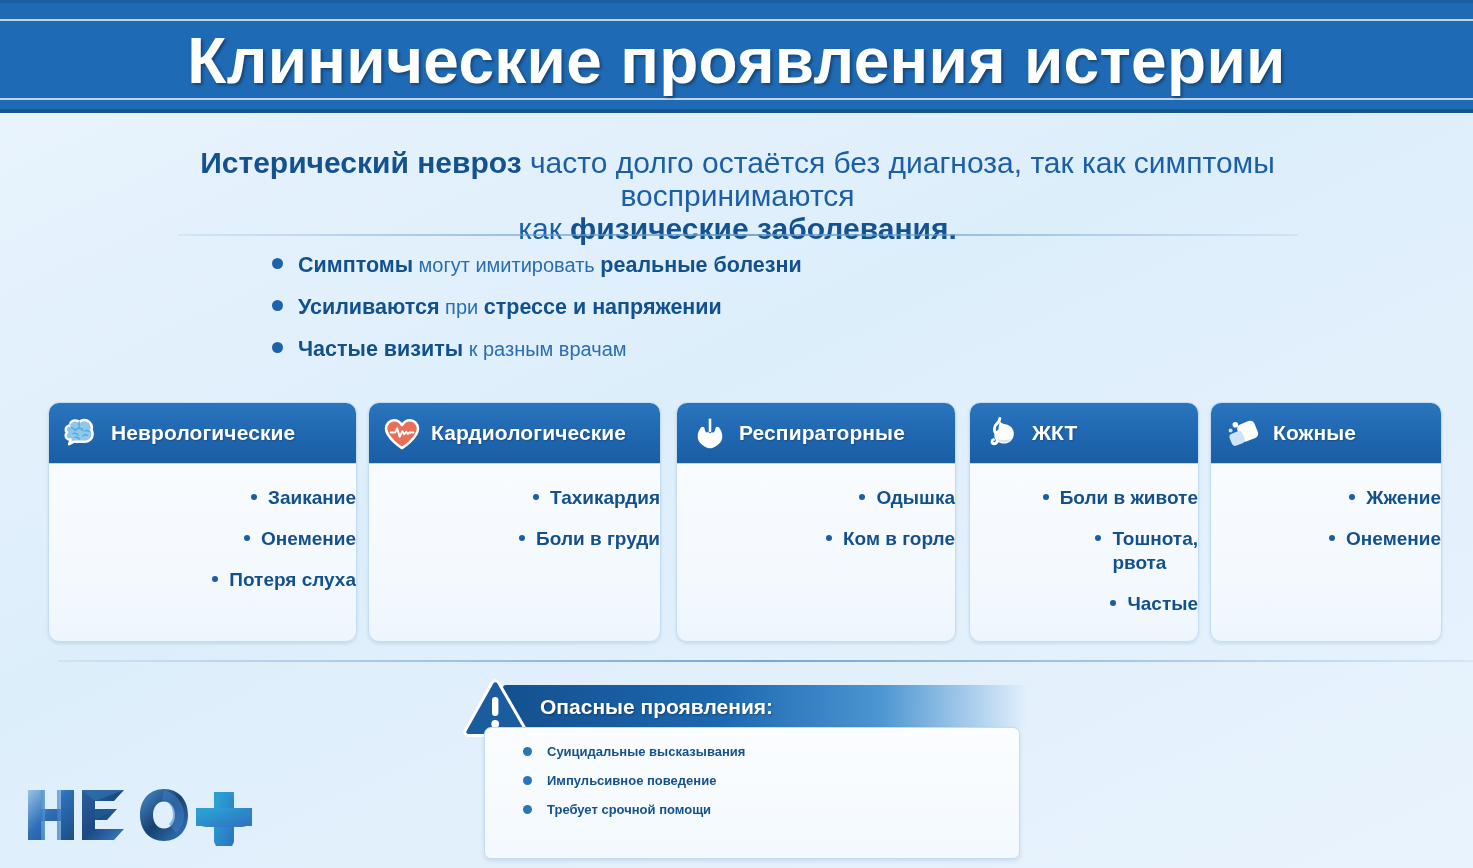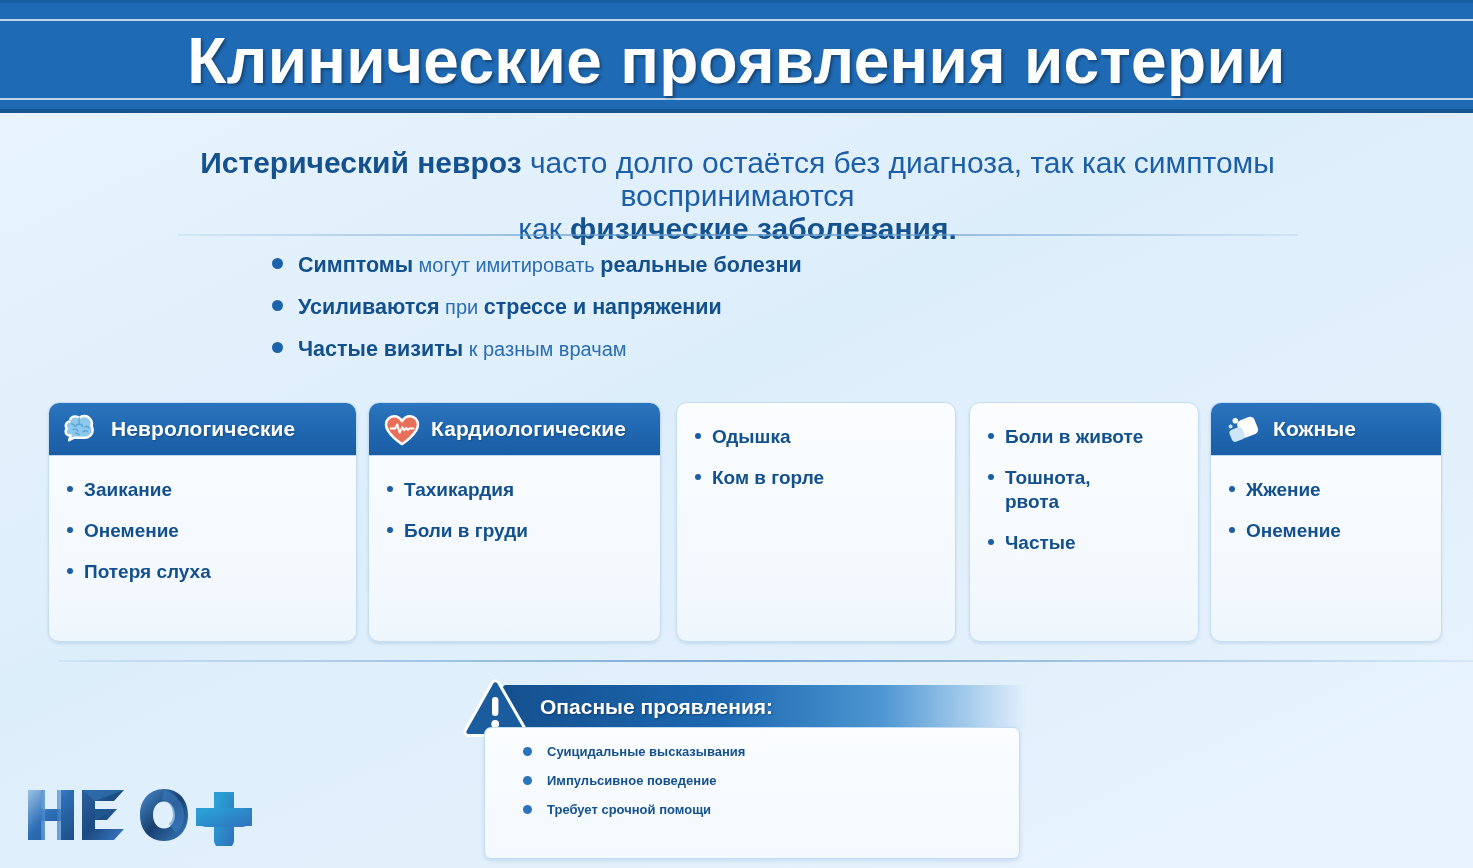--- a/index.html
+++ b/index.html
@@ -75,41 +75,41 @@
   .cards { position:absolute; left:0; top:402px; width:1473px; height:240px; }
   .card {
     position:absolute; top:0; height:240px;
     background:linear-gradient(180deg,#fbfdff 0%,#f4f9fe 70%,#eef6fd 100%);
     border:1px solid #c4ddf2;
     border-radius:11px;
     box-shadow:0 2px 3px rgba(80,130,180,.17);
     overflow:hidden;
   }
   .card-head {
-    height:53px;
+    height:61px;
     background:linear-gradient(180deg,#2a75bd 0%,#1f67b0 55%,#1a5da4 100%);
     display:flex; align-items:center;
     padding-left:10px;
     border-bottom:1px solid #bcd6ee;
   }
   .card-icon {
     width:46px; height:46px; flex:0 0 auto;
     display:flex; align-items:center; justify-content:center;
     margin-right:6px;
   }
   .card-title {
     color:#ffffff; font-size:21px; font-weight:bold;
     white-space:nowrap; letter-spacing:.1px;
     text-shadow:1px 1px 2px rgba(0,0,0,.25);
   }
   .card-body { padding:22px 0 0 18px; }
   .card-item {
     display:flex; align-items:flex-start;
     margin-bottom:17px;
-    color:#13508e; font-size:19px; font-weight:bold; line-height:24px;
+    color:#13508e; font-size:19px; font-weight:bold; line-height:24px;justify-content:flex-end;
   }
   .card-dot {
     width:6px; height:6px; border-radius:50%;
     background:#1b5ea6; margin:8px 11px 0 0; flex:0 0 auto;
   }
 
   #card-0 { left:48px;   width:309px; }
   #card-1 { left:368px;  width:293px; }
   #card-2 { left:676px;  width:280px; }
   #card-3 { left:969px;  width:230px; }
@@ -231,33 +231,56 @@
             <span>Тахикардия</span>
           </div>
         <div class="card-item">
             <span class="card-dot"></span>
             <span>Боли в груди</span>
           </div>
       </div>
     </div>
 
     <div class="card" id="card-2">
+      <div class="card-head">
+        <div class="card-icon">
+          <svg viewBox="0 0 46 46" width="42" height="42">
+            <g fill="#ffffff">
+              <rect x="21.6" y="7" width="2.8" height="15" rx="1.3"></rect>
+              <path d="M23 21c-1.6 0-3 1.1-3.4 2.6"></path>
+              <path d="M19.8 22.6c1.6-1 3.4.2 3.4 2.1v13.6c0 1-.9 1.6-1.8 1.3-3-.9-6-2.6-8.3-4.9-2.3-2.2-3.6-5-3.6-8 0-3.7 1.5-7.2 3.9-9.9 1.3-1.4 3.5-.6 3.7 1.3.2 2.2 1 4 2.7 4.5z"></path>
+              <path d="M26.2 22.6c-1.6-1-3.4.2-3.4 2.1v13.6c0 1 .9 1.6 1.8 1.3 3-.9 6-2.6 8.3-4.9 2.3-2.2 3.6-5 3.6-8 0-3.7-1.5-7.2-3.9-9.9-1.3-1.4-3.5-.6-3.7 1.3-.2 2.2-1 4-2.7 4.5z"></path>
+            </g>
+          </svg>
+        </div>
+        <div class="card-title">Респираторные</div>
+      </div>
       <div class="card-body">
         <div class="card-item">
             <span class="card-dot"></span>
             <span>Одышка</span>
           </div>
         <div class="card-item">
             <span class="card-dot"></span>
             <span>Ком в горле</span>
           </div>
       </div>
     </div>
 
     <div class="card" id="card-3">
+      <div class="card-head">
+        <div class="card-icon">
+          <svg viewBox="0 0 46 46" width="42" height="42">
+            <path d="M19.5 7c0 5.5-6 5.5-6 11.5 0 1.9.6 3.3 1.4 4.6 1.3 2 2.1 4 2.1 6.6 0 3-1.5 5-3.6 5-1.6 0-2.4-1-2.4-2.2 0-1.1.6-1.9 1.6-2.2" fill="none" stroke="#ffffff" stroke-width="3.2" stroke-linecap="round"></path>
+            <path d="M19.5 9.8c1.6 3.4 5.4 3 8.4 4.2 4.2 1.6 7 5.2 7 9.8 0 6-4.6 10.8-11 10.8-5 0-8.4-2.4-9.9-6 -.6-1.6-.6-3 -.2-4.6.6-2.3 2-3.8 4-4.6" fill="#ffffff"></path>
+            <path d="M16.2 29.5c1.5 2.4 4.6 3.9 8 3.9 3.8 0 7-1.7 8.7-4.4-1.7 1-4.4 1.6-7.3 1.6-3.6 0-6.9-.4-9.4-1.1z" fill="#cfe6f7"></path>
+          </svg>
+        </div>
+        <div class="card-title">ЖКТ</div>
+      </div>
       <div class="card-body">
         <div class="card-item">
             <span class="card-dot"></span>
             <span>Боли в животе</span>
           </div>
         <div class="card-item">
             <span class="card-dot"></span>
             <span style="white-space:pre-line">Тошнота,
 рвота</span>
           </div>

